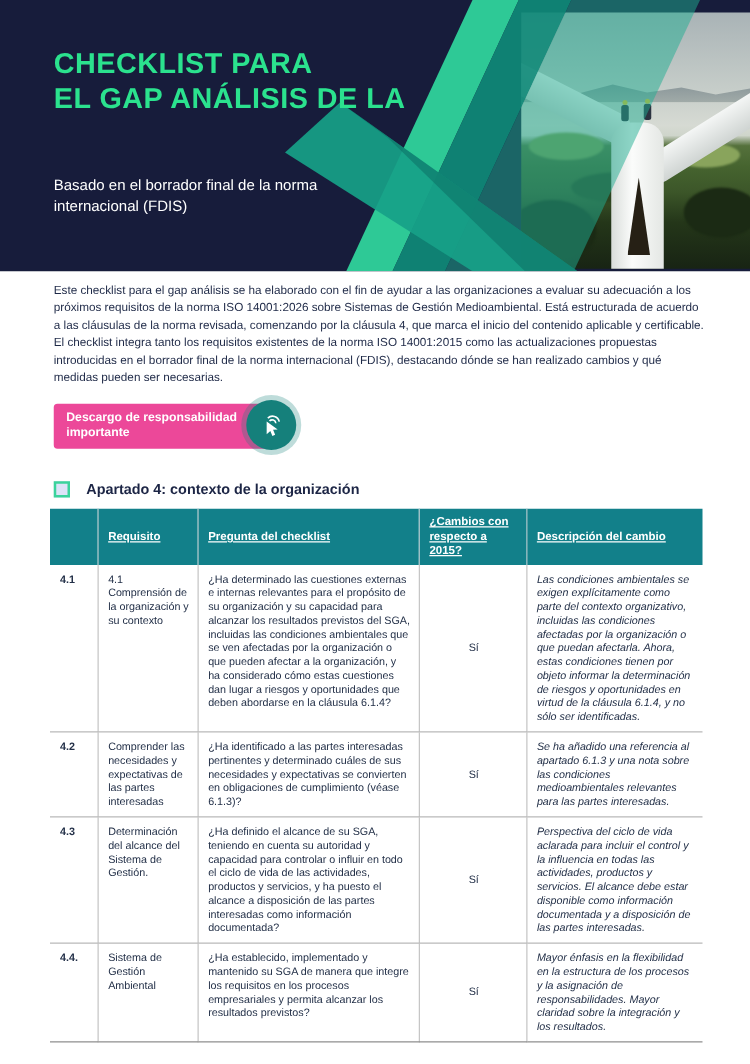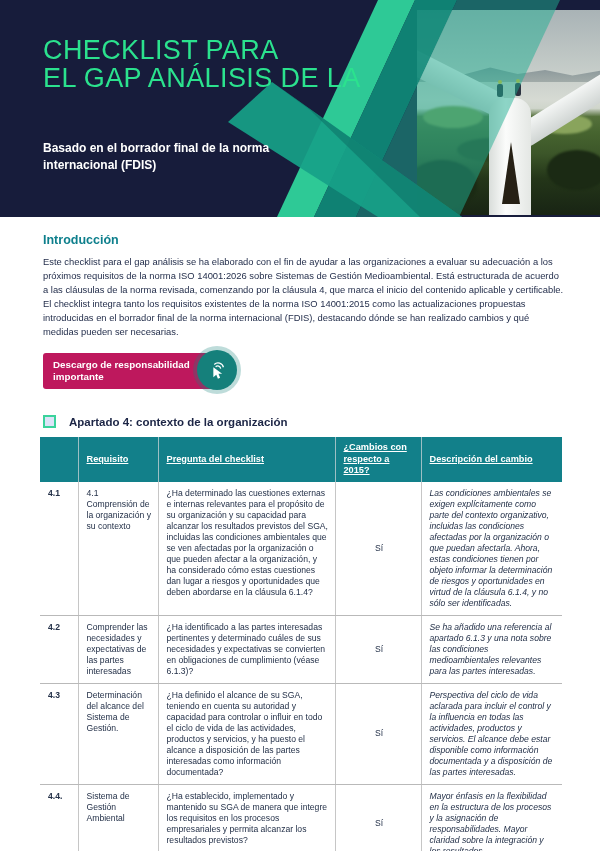--- a/index.html
+++ b/index.html
@@ -9,25 +9,25 @@
     position:relative; width:600px; height:851px; background:#ffffff;
     overflow:hidden; margin:0 auto;
   }
 
   
   .hero {
     position:relative; width:600px; height:217px; background:#171c3b; overflow:hidden;
   }
   .hero-title {
     position:absolute; left:43px; top:36px;
-    color:#2be28e; font-size:27px; font-weight:400; line-height:28px; letter-spacing:.4px;
+    color:#2be28e; font-size:23px; font-weight:700; line-height:28px; letter-spacing:.4px;
   }
   .hero-sub {
     position:absolute; left:43px; top:140px;
-    color:#ffffff; font-size:12px; font-weight:700; line-height:17px; width:240px;
+    color:#ffffff; font-size:12px; font-weight:400; line-height:17px; width:240px;
   }
   
   .photo {
     position:absolute; right:0; top:10px; width:183px; height:205px; overflow:hidden;
     background:linear-gradient(#a9b3b6 0%, #c6cdc9 30%, #d6dad3 44%, #cfd5cb 48%, #55713c 52%, #46642f 60%, #3c5629 70%, #243619 82%, #182414 100%);
   }
   .mountains { position:absolute; left:0; top:56px; width:100%; height:16px;
     background:linear-gradient(#79878d,#96a19f); opacity:.8;
     clip-path:polygon(0 60%,12% 20%,25% 55%,40% 10%,55% 50%,70% 25%,85% 60%,100% 30%,100% 100%,0 100%); }
   .fieldpatch { position:absolute; border-radius:50%; filter:blur(1px); }
@@ -48,21 +48,21 @@
   .w1 { left:80px; top:74px; } .w2 { left:98px; top:73px; }
   .ribbons { position:absolute; left:0; top:0; width:600px; height:217px; }
 
   
   .content { padding:0 35px 0 43px; }
   .intro-heading { margin-top:16px; color:#0d7f8c; font-size:12.5px; font-weight:700; }
   .intro-body { margin-top:8px; color:#1e2947; font-size:9.4px; line-height:13.9px; }
 
   .badge-wrap { position:relative; margin-top:15px; display:inline-block; }
   .badge {
-    position:relative; display:inline-block; background:#be185d; color:#fff;
+    position:relative; display:inline-block; background:#ec4899; color:#fff;
     font-size:9.8px; font-weight:700; line-height:12px; padding:6px 28px 6px 10px;
     border-radius:3px; width:176px; cursor:pointer;
   }
   .badge-circle {
     position:absolute; right:-18px; top:-3px; width:40px; height:40px; border-radius:50%;
     background:#15807b; box-shadow:0 0 0 4px rgba(21,128,123,.28);
     display:flex; align-items:center; justify-content:center;
   }
 
   .section-row { display:flex; align-items:center; margin-top:26px; }
@@ -126,21 +126,20 @@
 
     <div class="hero-title">
       <div>CHECKLIST PARA</div>
       <div>EL GAP ANÁLISIS DE LA</div>
     </div>
     <div class="hero-sub">Basado en el borrador final de la norma internacional (FDIS)</div>
   </div>
 
   <div class="content">
 
-    <div class="intro-heading">Introducción</div>
     <div class="intro-body">Este checklist para el gap análisis se ha elaborado con el fin de ayudar a las organizaciones a evaluar su adecuación a los próximos requisitos de la norma ISO 14001:2026 sobre Sistemas de Gestión Medioambiental. Está estructurada de acuerdo a las cláusulas de la norma revisada, comenzando por la cláusula 4, que marca el inicio del contenido aplicable y certificable. El checklist integra tanto los requisitos existentes de la norma ISO 14001:2015 como las actualizaciones propuestas introducidas en el borrador final de la norma internacional (FDIS), destacando dónde se han realizado cambios y qué medidas pueden ser necesarias.</div>
 
     <div class="badge-wrap">
       <div class="badge">
         <span>Descargo de responsabilidad importante</span>
         <span class="badge-circle">
           <svg width="22" height="22" viewBox="0 0 24 24">
             <g fill="none" stroke="#ffffff" stroke-width="1.4">
               <path d="M9 6 A6 6 0 0 1 19 9"></path>
               <path d="M10.5 8.5 A3.2 3.2 0 0 1 16 10.5"></path>

